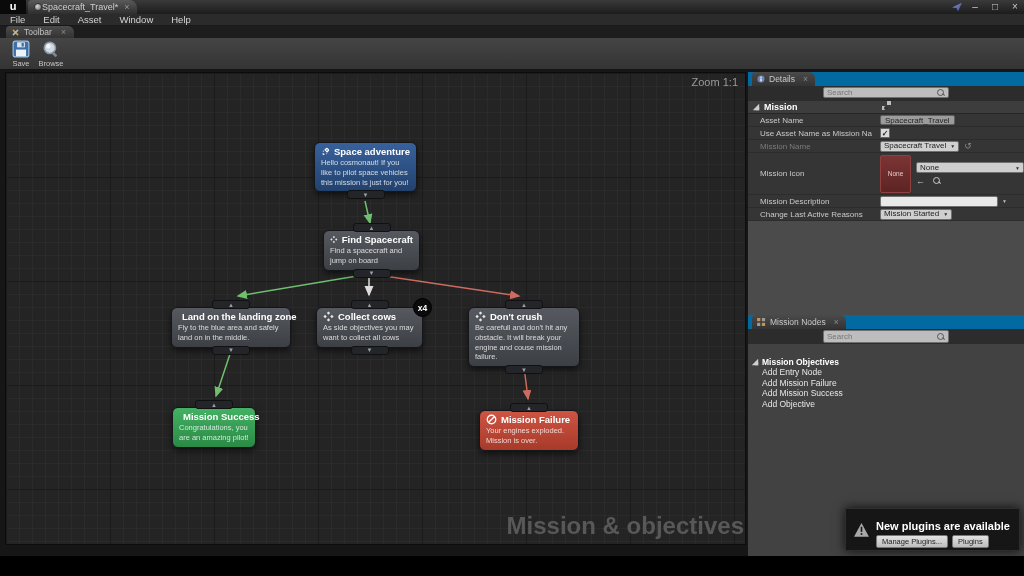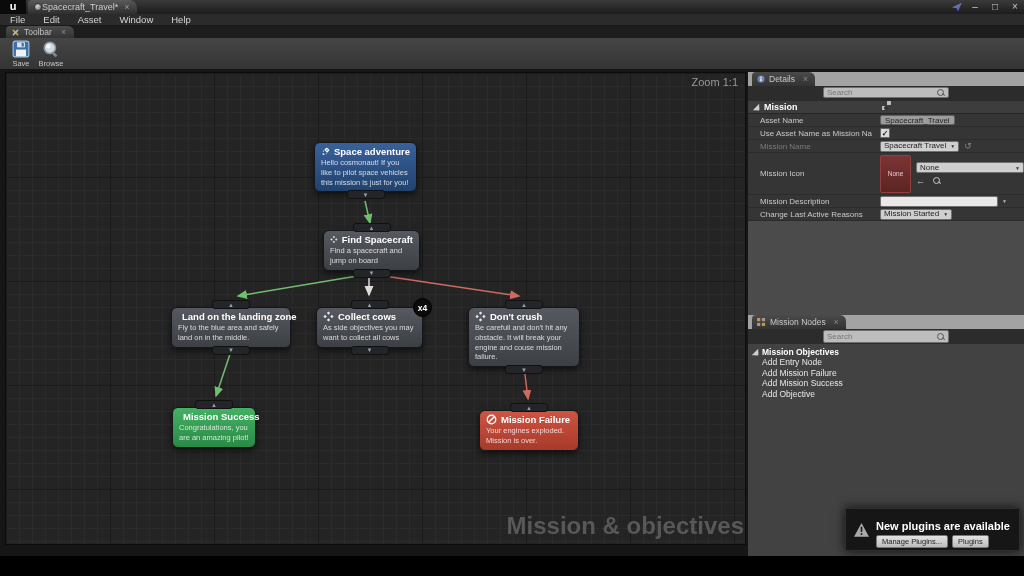--- a/index.html
+++ b/index.html
@@ -81,21 +81,21 @@
   .n3 { left:165px; top:234px; width:120px; }
   .n4 { left:310px; top:234px; width:107px; }
   .n5 { left:462px; top:234px; width:112px; }
   .n6 { left:166px; top:334px; width:84px; }
   .n7 { left:473px; top:337px; width:100px; }
 
   
   .rpanel { position:absolute; left:748px; width:276px; background:#333; }
   .details-panel { top:72px; height:243px; }
   .nodes-panel   { top:315px; height:241px; }
-  .ptab-bar { height:14px; background:#a3a3a3; display:flex; }
+  .ptab-bar { height:14px; background:#0369a1; display:flex; }
   .ptab { height:14px; margin-left:4px; padding:0 7px 0 5px; background:linear-gradient(#4a4a4a,#333);
           border-radius:4px 6px 0 0; display:flex; align-items:center; gap:4px;
           color:#c8c8c8; font-size:8.5px; }
   .ptab .close { color:#8a8a8a; margin-left:4px; }
   .search-row { height:15px; background:#2c2c2c; display:flex; align-items:center; gap:3px; padding:1px 3px;flex-direction:column; }
   .search-field { flex:1; height:11px; background:#bdbdbd; border:1px solid #6f6f6f; border-radius:2px;
                   display:flex; align-items:center; padding:0 3px; }
   .search-field input { flex:1; border:none; background:transparent; font-size:8px; color:#333; outline:none;
                         font-family:"Liberation Sans",sans-serif; }
   .section-hdr { height:13px; background:#3d3d3d; border-bottom:1px solid #262626; display:flex;
@@ -111,21 +111,21 @@
   .combo { background:#cfcfcf; border:1px solid #707070; border-radius:2px; color:#222; font-size:8px;
            height:11px; line-height:10px; padding:0 3px; display:flex; align-items:center; gap:4px; }
   .combo .car { font-size:5px; color:#333; }
   .checkbox { width:10px; height:10px; background:#dadada; border:1px solid #666; border-radius:1px;
               color:#222; font-size:8px; line-height:9px; text-align:center; font-weight:bold; }
   .icon-thumb { width:38px; height:38px; background:linear-gradient(#7c3434,#5c2424);
                 border:1px solid #913f3f; border-radius:2px; color:#e8caca; font-size:6.5px;
                 display:flex; align-items:center; justify-content:center; }
   .details-filler { position:absolute; left:0; right:0; bottom:0; top:149px; background:#4b4b4b; }
 
-  .nodes-list { position:absolute; top:29px; bottom:0; left:0; right:0; background:#424242; padding-top:2px; }
+  .nodes-list { position:absolute; top:29px; bottom:0; left:0; right:0; background:#424242; padding-top:12px; }
   .cat-row { display:flex; align-items:center; gap:3px; padding-left:3px; height:11px;
              color:#fff; font-size:8.5px; font-weight:bold; }
   .item-row { padding-left:14px; height:10.5px; color:#e8e8e8; font-size:8.5px; }
 
   
   .notif { position:absolute; left:845px; top:508px; width:175px; height:43px; background:#161616;
            border:1px solid #2e2e2e; box-shadow:0 0 10px rgba(0,0,0,.8); display:flex; align-items:center; }
   .notif-ico { width:30px; display:flex; align-items:center; justify-content:center; }
   .notif-title { color:#fff; font-size:11px; font-weight:bold; white-space:nowrap;margin-top:8px; }
   .notif-btns { display:flex; gap:4px; margin-top:3px; }

